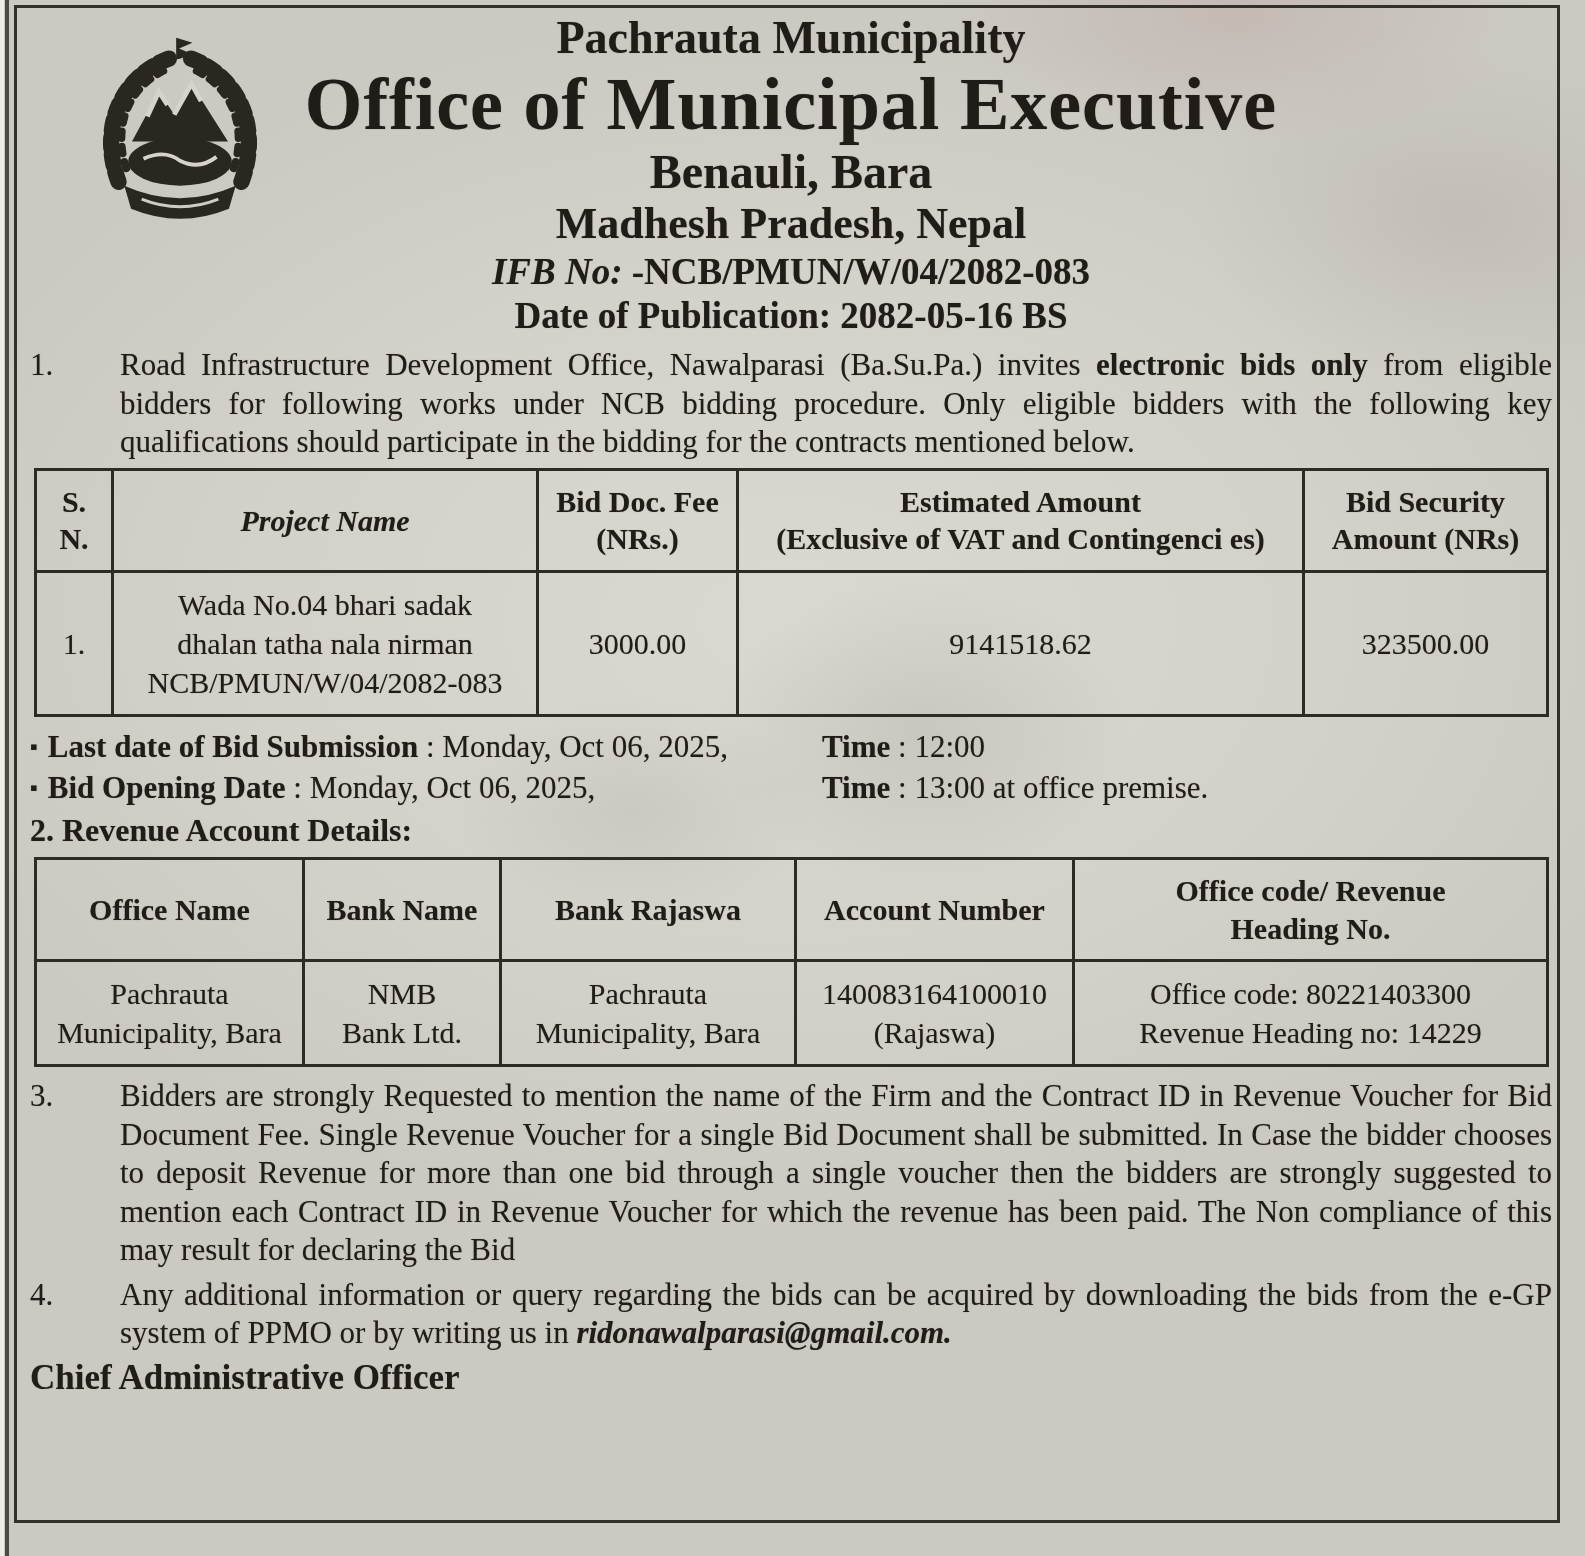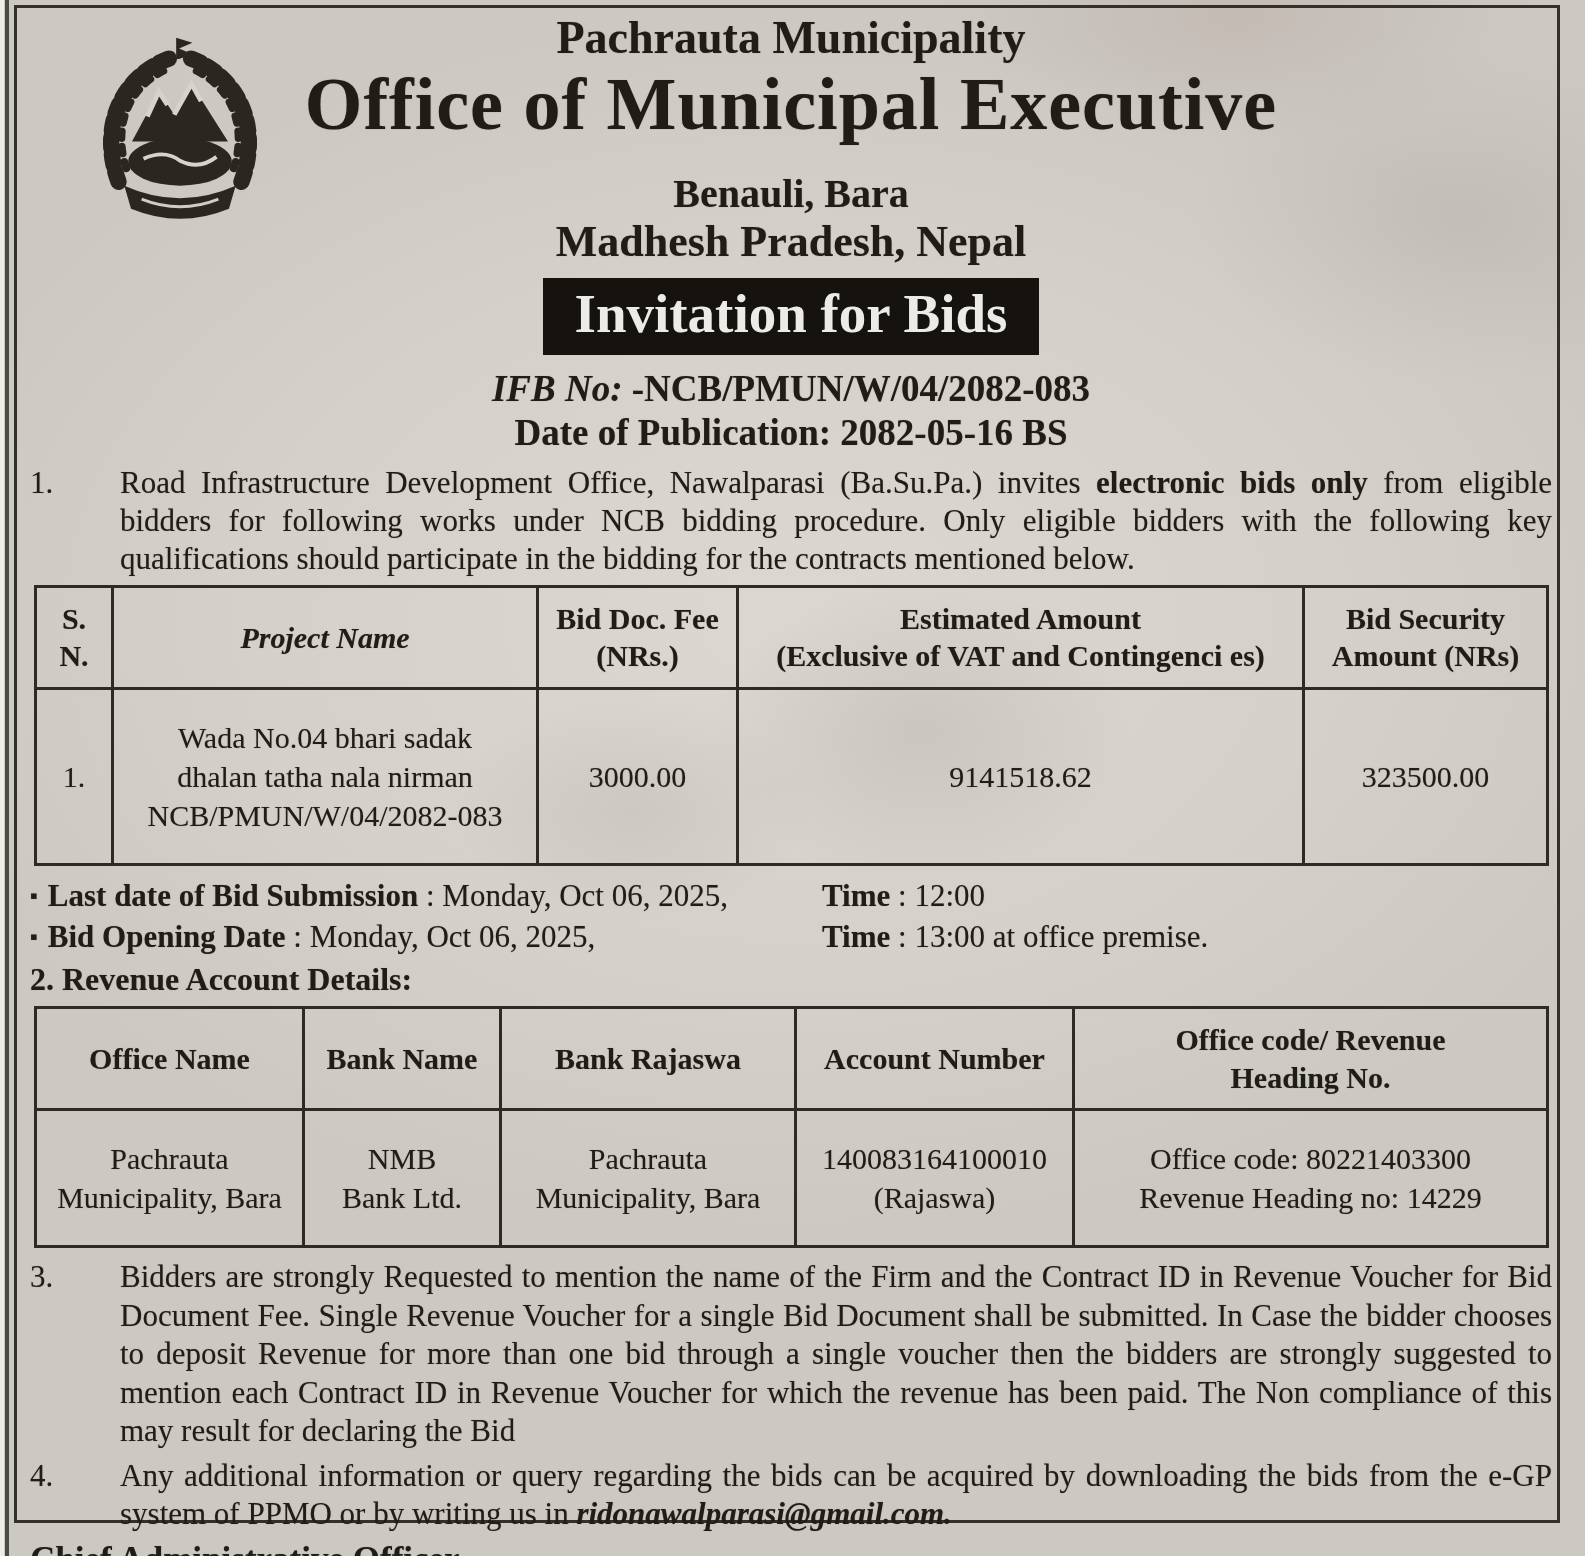--- a/index.html
+++ b/index.html
@@ -31,21 +31,21 @@
     pointer-events:none;
   }
 
   .content { position:absolute; left:30px; top:12px; width:1522px; }
 
   
   .masthead { text-align:center; position:relative; }
   .logo-box { position:absolute; left:50px; top:22px; width:200px; height:192px; }
   .h-muni   { font-size:46px; font-weight:bold; line-height:1.13; }
   .h-office { font-size:74px; font-weight:bold; line-height:1.10; letter-spacing:1px; }
-  .h-addr1  { font-size:40px; font-weight:bold; line-height:1.12;margin-top:27px; }
+  .h-addr1  { font-size:48px; font-weight:bold; line-height:1.12; }
   .h-addr2  { font-size:44px; font-weight:bold; line-height:1.15; }
 
   .banner {
     display:block; width:fit-content;
     margin:10px auto 12px;
     background:#16130f; color:#ecebe7;
     font-size:55px; font-weight:bold;
     padding:4px 32px 10px;
     text-shadow:none;
   }
@@ -58,21 +58,21 @@
   .clause { display:grid; grid-template-columns:46px 1fr; font-size:31px; line-height:1.24; margin:2px 0 6px; }
   .clause .num { text-align:left; }
   .clause .ctext { text-align:justify;margin-left:44px; }
   .bold-inline { font-weight:bold; }
   .email { font-weight:bold; font-style:italic; }
 
   
   table { border-collapse:collapse; table-layout:fixed; width:1512px; margin:6px 0 10px 4px; }
   th, td { border:3px solid #2e2a24; font-size:30px; white-space:pre-line; vertical-align:middle; }
   th { font-weight:bold; text-align:center; padding:12px 8px; line-height:1.25; }
-  td { text-align:center; padding:28px 8px; line-height:1.3; }
+  td { text-align:center; padding:12px 8px; line-height:1.3; }
   .proj-head { font-style:italic; }
 
   
   .sched-row { display:grid; grid-template-columns:792px 1fr; font-size:31px; line-height:1.3; margin:1px 0; }
   .sched-left .blt { font-size:22px; vertical-align:3px; padding-right:10px; }
   .sched-label, .time-label { font-weight:bold; }
 
   .rev-heading { font-size:32px; font-weight:bold; margin:4px 0 8px; }
 
   
@@ -106,21 +106,20 @@
           <path d="M62 130 Q84 120 100 132 Q120 142 138 128" stroke="#d6d2cc" stroke-width="4" fill="none"></path>
 
           <path d="M42 158 Q100 184 158 158 L151 182 Q100 203 49 182 Z" fill="#2a2620"></path>
           <path d="M60 172 Q100 188 140 172" stroke="#cfccc6" stroke-width="3" fill="none"></path>
         </svg>
       </div>
       <div class="h-muni">Pachrauta Municipality</div>
       <div class="h-office">Office of Municipal Executive</div>
       <div class="h-addr1">Benauli, Bara</div>
       <div class="h-addr2">Madhesh Pradesh, Nepal</div>
-      <div class="banner">Invitation for Bids</div>
       <div class="ifb-line"><span class="ifb-label">IFB No:</span><span> -NCB/PMUN/W/04/2082-083</span></div>
       <div class="pub-line">Date of Publication: 2082-05-16 BS</div>
     </div>
 
     <div class="clause">
       <div class="num">1.</div>
       <div class="ctext"><span>Road Infrastructure Development Office, Nawalparasi (Ba.Su.Pa.) invites </span><span class="bold-inline">electronic bids only</span><span> from eligible bidders for following works under NCB bidding procedure. Only eligible bidders with the following key qualifications should participate in the bidding for the contracts mentioned below.</span></div>
     </div>
 
     <table>

